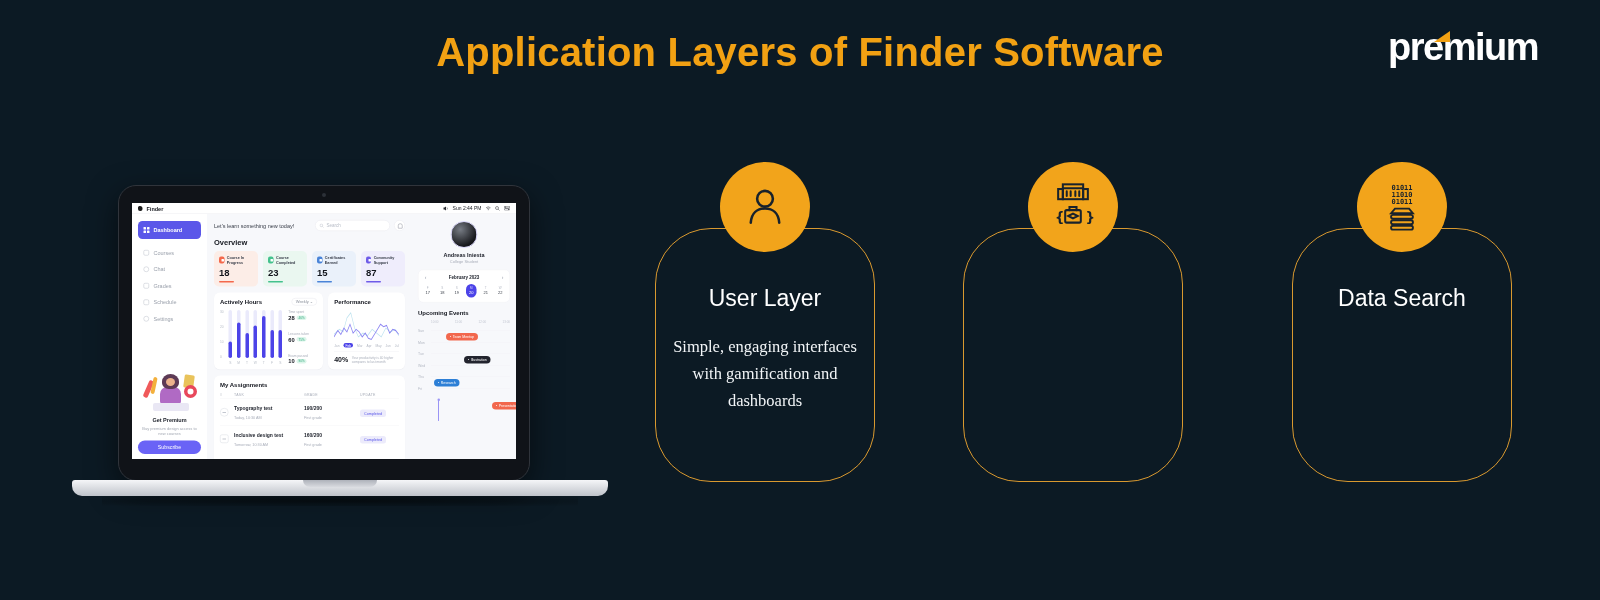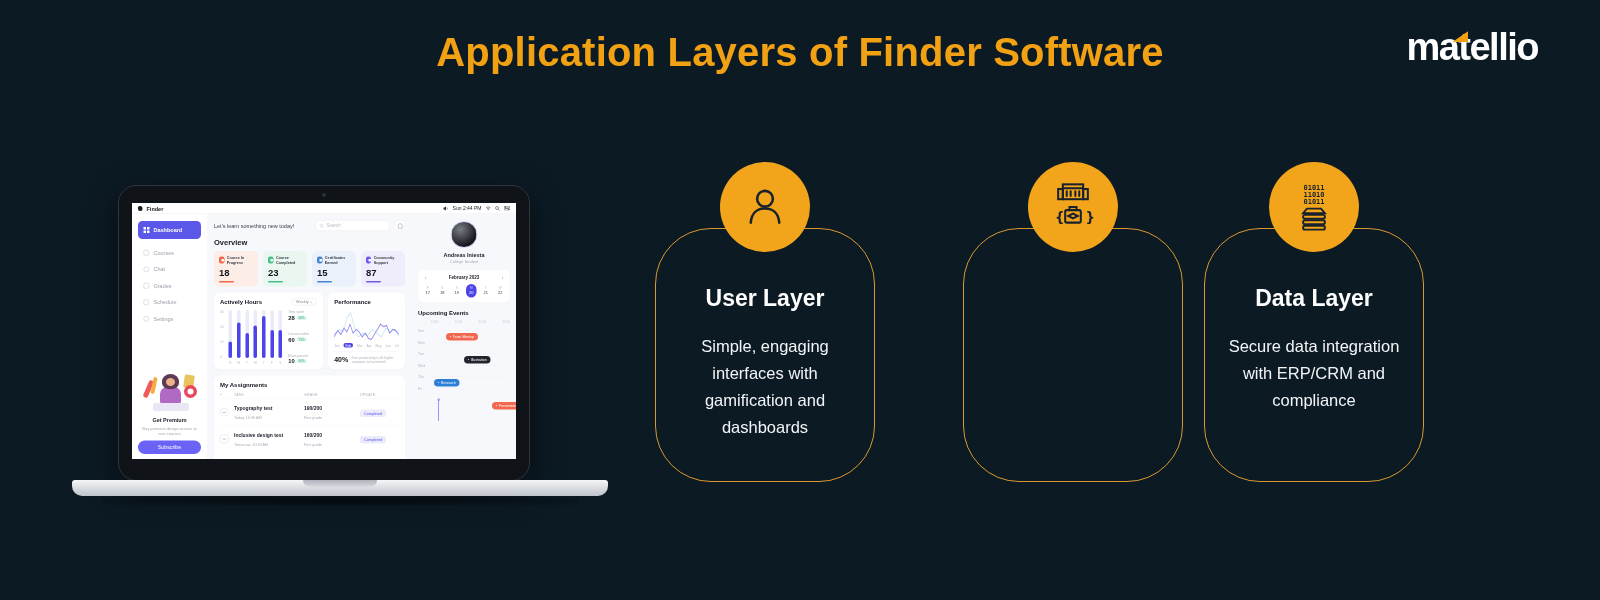--- a/index.html
+++ b/index.html
@@ -9,28 +9,28 @@
   
   .page-title { position:absolute; top:30px; left:0; width:100%; text-align:center;
     font-size:40px; font-weight:bold; color:#F2A113; letter-spacing:0.2px; }
   .brand { position:absolute; top:26px; right:62px; font-size:38px; font-weight:bold;
     color:#FFFFFF; letter-spacing:-1.5px; }
   .brand .tri { position:absolute; left:46px; top:5px; width:16px; height:11px;
     background:#F2A113; clip-path:polygon(100% 0,100% 100%,0 100%); }
 
   
   .layer-card { position:absolute; width:220px; top:162px; }
-  .lc-1 { left:655px; } .lc-2 { left:963px; } .lc-3 { left:1204px; }
+  .lc-1 { left:655px; } .lc-2 { left:963px; } .lc-3 { left:1292px; }
   .layer-box { margin-top:66px; height:254px; border:1.5px solid #D9992F; border-radius:56px;
     padding:56px 14px 0; text-align:center; }
   .layer-circle { position:absolute; top:0; left:50%; transform:translateX(-50%);
     width:90px; height:90px; border-radius:50%; background:#F2A41B;
     display:flex; align-items:center; justify-content:center; }
-  .layer-title { color:#FFFFFF; font-size:23px; font-weight:bold; line-height:1.2; margin-bottom:20px; }
-  .layer-desc { color:#F2F5F7; font-size:16.5px; line-height:27px; }
+  .layer-title { color:#FFFFFF; font-size:23px; font-weight:normal; line-height:1.2; margin-bottom:20px; }
+  .layer-desc { color:#F2F5F7; font-size:16.5px; line-height:27px;font-family:Liberation Serif, serif; }
 
   
   .laptop { position:absolute; left:65px; top:183px; width:550px; height:330px; }
   .screen { position:absolute; left:53px; top:2px; width:412px; height:296px;
     background:#101318; border-radius:18px; border:1px solid #30343b;
     box-shadow:0 10px 30px rgba(0,0,0,0.55); }
   .camera { position:absolute; top:7px; left:50%; transform:translateX(-50%);
     width:4px; height:4px; border-radius:50%; background:#2c3138; }
   .display { position:absolute; left:13px; top:17px; width:384px; height:256px;
     background:#FFFFFF; overflow:hidden; }
@@ -179,21 +179,21 @@
   .now-line { position:absolute; left:40px; top:150px; width:2px; height:42px; background:#9A94F5; border-radius:2px; }
   .now-line::before { content:""; position:absolute; top:-3px; left:-1.5px; width:5px; height:5px; border-radius:50%; background:#9A94F5; }
 </style>
 </head>
 <body>
 
 <h1 class="page-title">Application Layers of Finder Software</h1>
 
 <div class="brand">
   <span class="tri"></span>
-  <span>matellio</span>
+  <span>premium</span>
 </div>
 
 <div class="laptop">
   <div class="screen">
     <div class="camera"></div>
     <div class="display">
       <div class="dash">
 
         <div class="menubar">
           <span class="apple"></span>
@@ -556,16 +556,15 @@
       <text x="32" y="12" text-anchor="middle" font-size="9" font-weight="bold" fill="#18222C" stroke="none" font-family="DejaVu Sans Mono, monospace">01011</text>
       <text x="32" y="21" text-anchor="middle" font-size="9" font-weight="bold" fill="#18222C" stroke="none" font-family="DejaVu Sans Mono, monospace">11010</text>
       <text x="32" y="30" text-anchor="middle" font-size="9" font-weight="bold" fill="#18222C" stroke="none" font-family="DejaVu Sans Mono, monospace">01011</text>
       <path d="M23 36 h18 l5 6 H18 z"></path>
       <rect x="18" y="44" width="28" height="5" rx="2.5"></rect>
       <rect x="18" y="51" width="28" height="5" rx="2.5"></rect>
       <rect x="18" y="58" width="28" height="5" rx="2.5"></rect>
     </svg>
   </div>
   <div class="layer-box">
-    <h2 class="layer-title">Data Layer</h2>
-    <p class="layer-desc">Secure data integration with ERP/CRM and compliance</p>
+    <h2 class="layer-title">Data Search</h2>
   </div>
 </article>
 
 </body></html>

